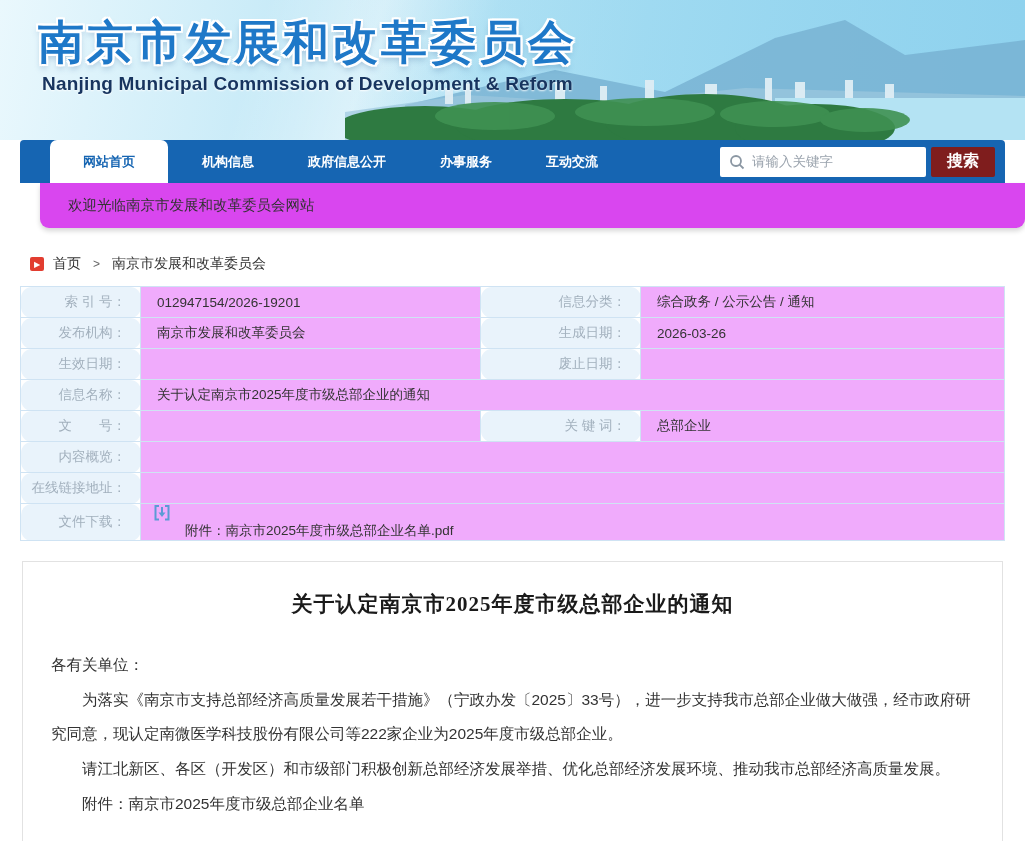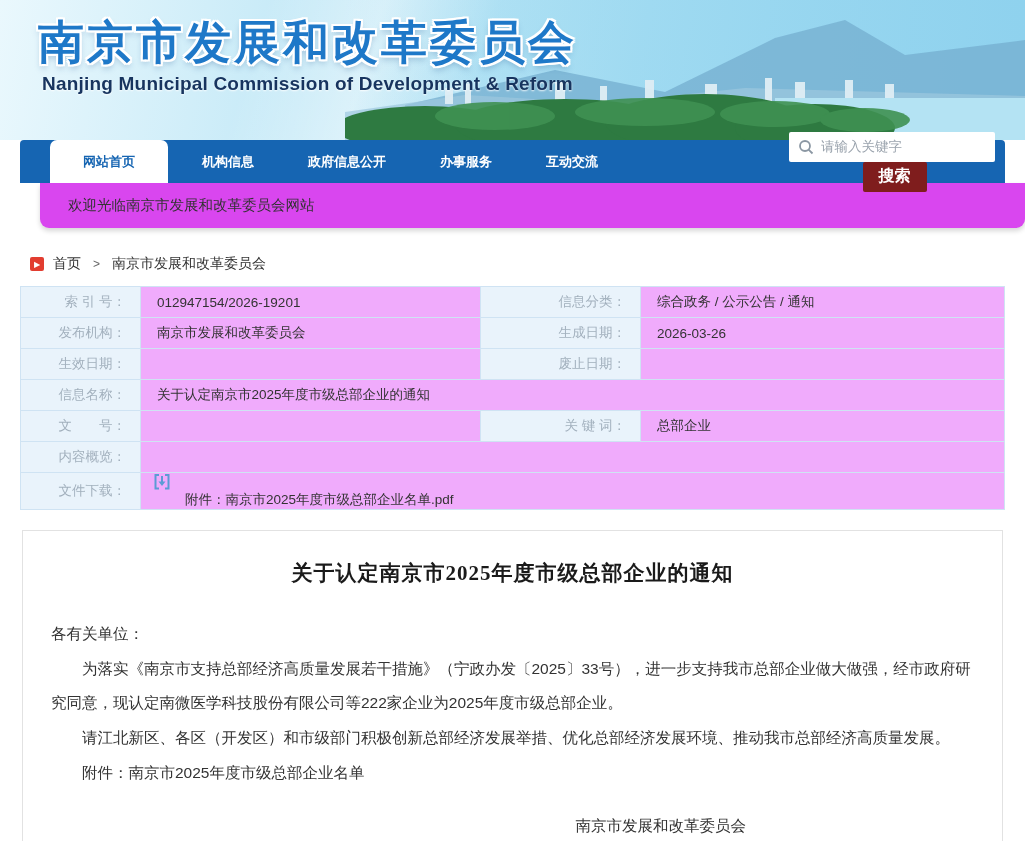--- a/index.html
+++ b/index.html
@@ -22,21 +22,21 @@
 
   
   .nav-wrap { width:985px; margin-left:20px; }
   .nav-bar { display:flex; align-items:center; height:43px; background:#1665b2;
     border-radius:4px 4px 0 0; }
   .nav-tabs { display:flex; align-items:flex-end; height:43px; margin-left:30px; }
   .nav-item { height:43px; line-height:43px; padding:0 20px; color:#fff; font-size:13px;
     font-weight:bold; cursor:pointer; white-space:nowrap; }
   .nav-item.active { background:#fff; color:#1665b2; border-radius:7px 7px 0 0; padding:0 33px; }
   .nav-item + .nav-item { margin-left:14px; }
-  .nav-search { margin-left:auto; margin-right:10px; display:flex; align-items:center;flex-direction:column; }
+  .nav-search { margin-left:auto; margin-right:10px; display:flex; align-items:center; }
   .search-box { position:relative; }
   .search-box input { width:206px; height:30px; border:none; border-radius:2px;
     padding:0 8px 0 32px; font-size:13.5px; color:#333; outline:none; }
   .search-box input::placeholder { color:#9aa3ad; }
   .search-box .mag { position:absolute; left:9px; top:7px; }
   .search-btn { width:64px; height:30px; margin-left:5px; border:none; border-radius:2px;
     background:#7f1d1d; color:#fff; font-size:16px; font-weight:bold; cursor:pointer; }
 
   
   .welcome { width:985px; margin-left:20px; height:45px; line-height:45px;
@@ -46,21 +46,21 @@
   
   .breadcrumb { display:flex; align-items:center; margin:27px 0 13px 30px; font-size:14px; color:#333; }
   .crumb-ico { width:14px; height:14px; background:#e23d30; border-radius:2px; margin-right:9px;
     display:flex; align-items:center; justify-content:center; color:#fff; font-size:8px; }
   .breadcrumb .sep { margin:0 12px; color:#666; font-size:12px; }
   .breadcrumb a { color:#333; text-decoration:none; cursor:pointer; }
 
   
   table.meta { width:985px; margin-left:20px; border-collapse:collapse; font-size:13.5px; }
   table.meta td { border:1px solid #cfe3f3; height:31px; }
-  td.lbl { background:#e9f3fb; color:#a2b0bd; text-align:right; padding-right:14px; white-space:nowrap; }
+  td.lbl { background:#e9f3fb; color:#a2b0bd; text-align:right; padding-right:14px; white-space:nowrap;border-radius:11px; }
   td.val { background:#f0abfc; color:#333; padding-left:16px; }
   col.c1 { width:120px; } col.c2 { width:340px; } col.c3 { width:160px; }
   .dl-cell { display:flex; align-items:flex-start;flex-direction:column; }
   .dl-ico { margin-left:12px; }
   .dl-text { margin-left:44px; color:#333; cursor:pointer; text-decoration:none; }
 
   
   .article { width:981px; margin:20px 0 0 22px; border:1px solid #e2e2e2; background:#fff;
     padding:24px 28px 70px 28px; }
   .article h1 { text-align:center; font-family:"Liberation Serif","DejaVu Serif",serif;
@@ -178,20 +178,24 @@
     <td class="lbl">文　　号：</td>
     <td class="val"></td>
     <td class="lbl">关 键 词：</td>
     <td class="val">总部企业</td>
   </tr>
   <tr>
     <td class="lbl">内容概览：</td>
     <td class="val" colspan="3"></td>
   </tr>
   <tr>
+    <td class="lbl">在线链接地址：</td>
+    <td class="val" colspan="3"></td>
+  </tr>
+  <tr>
     <td class="lbl">文件下载：</td>
     <td class="val" colspan="3" style="padding-left:0;">
       <span class="dl-cell">
         <svg class="dl-ico" width="18" height="18" viewBox="0 0 18 18">
           <path d="M6 2 H2.5 V15.5 H6" fill="none" stroke="#5b9bd5" stroke-width="2"></path>
           <path d="M12 2 H15.5 V15.5 H12" fill="none" stroke="#5b9bd5" stroke-width="2"></path>
           <line x1="9" y1="3" x2="9" y2="9.5" stroke="#5b9bd5" stroke-width="2"></line>
           <path d="M5.5 8.5 L9 13 L12.5 8.5 Z" fill="#5b9bd5"></path>
         </svg>
         <a class="dl-text">附件：南京市2025年度市级总部企业名单.pdf</a>

